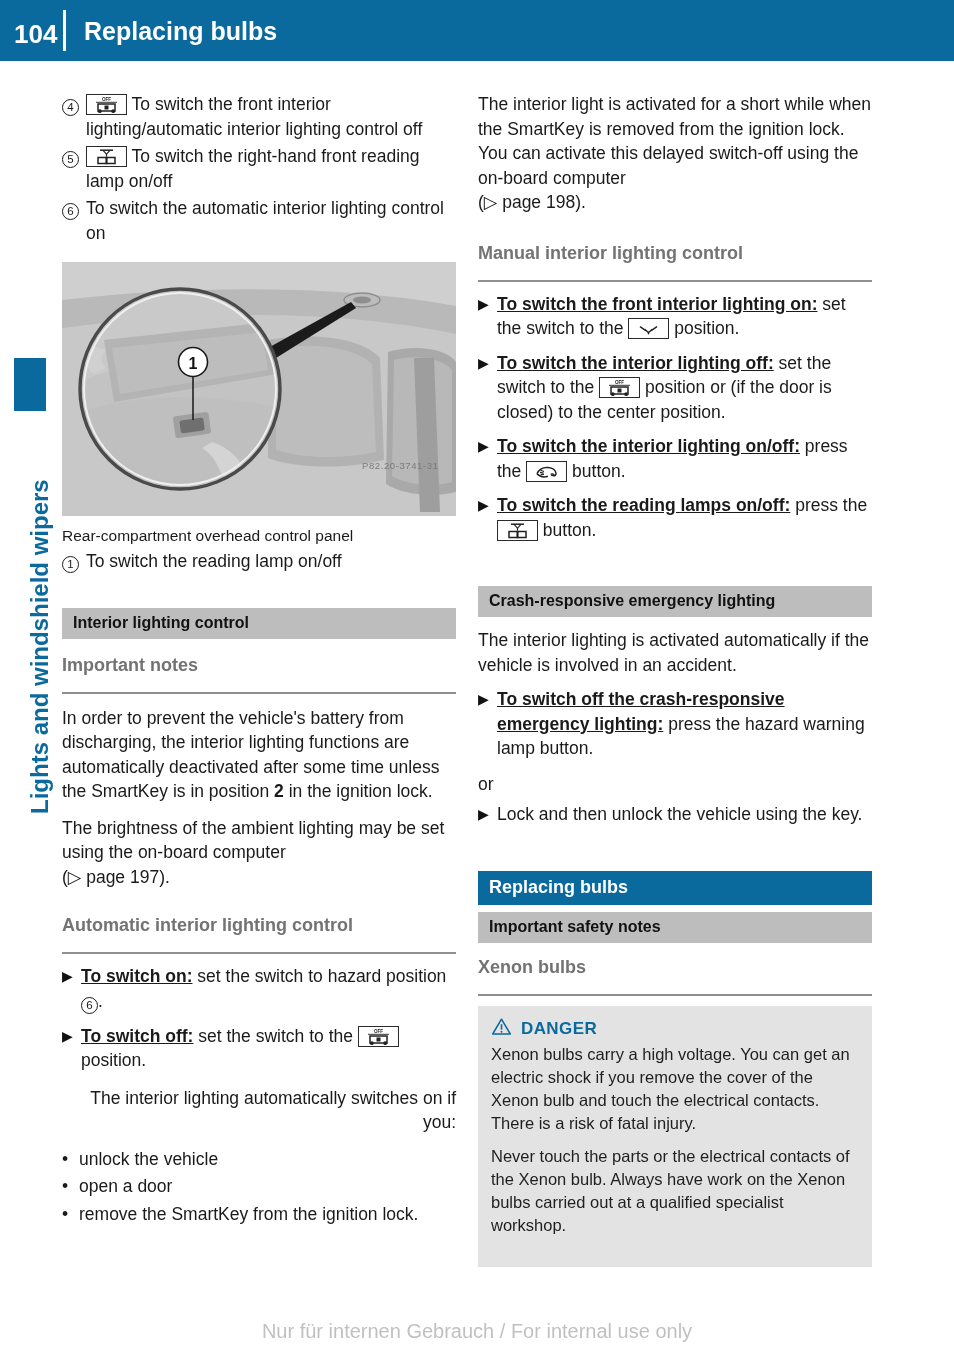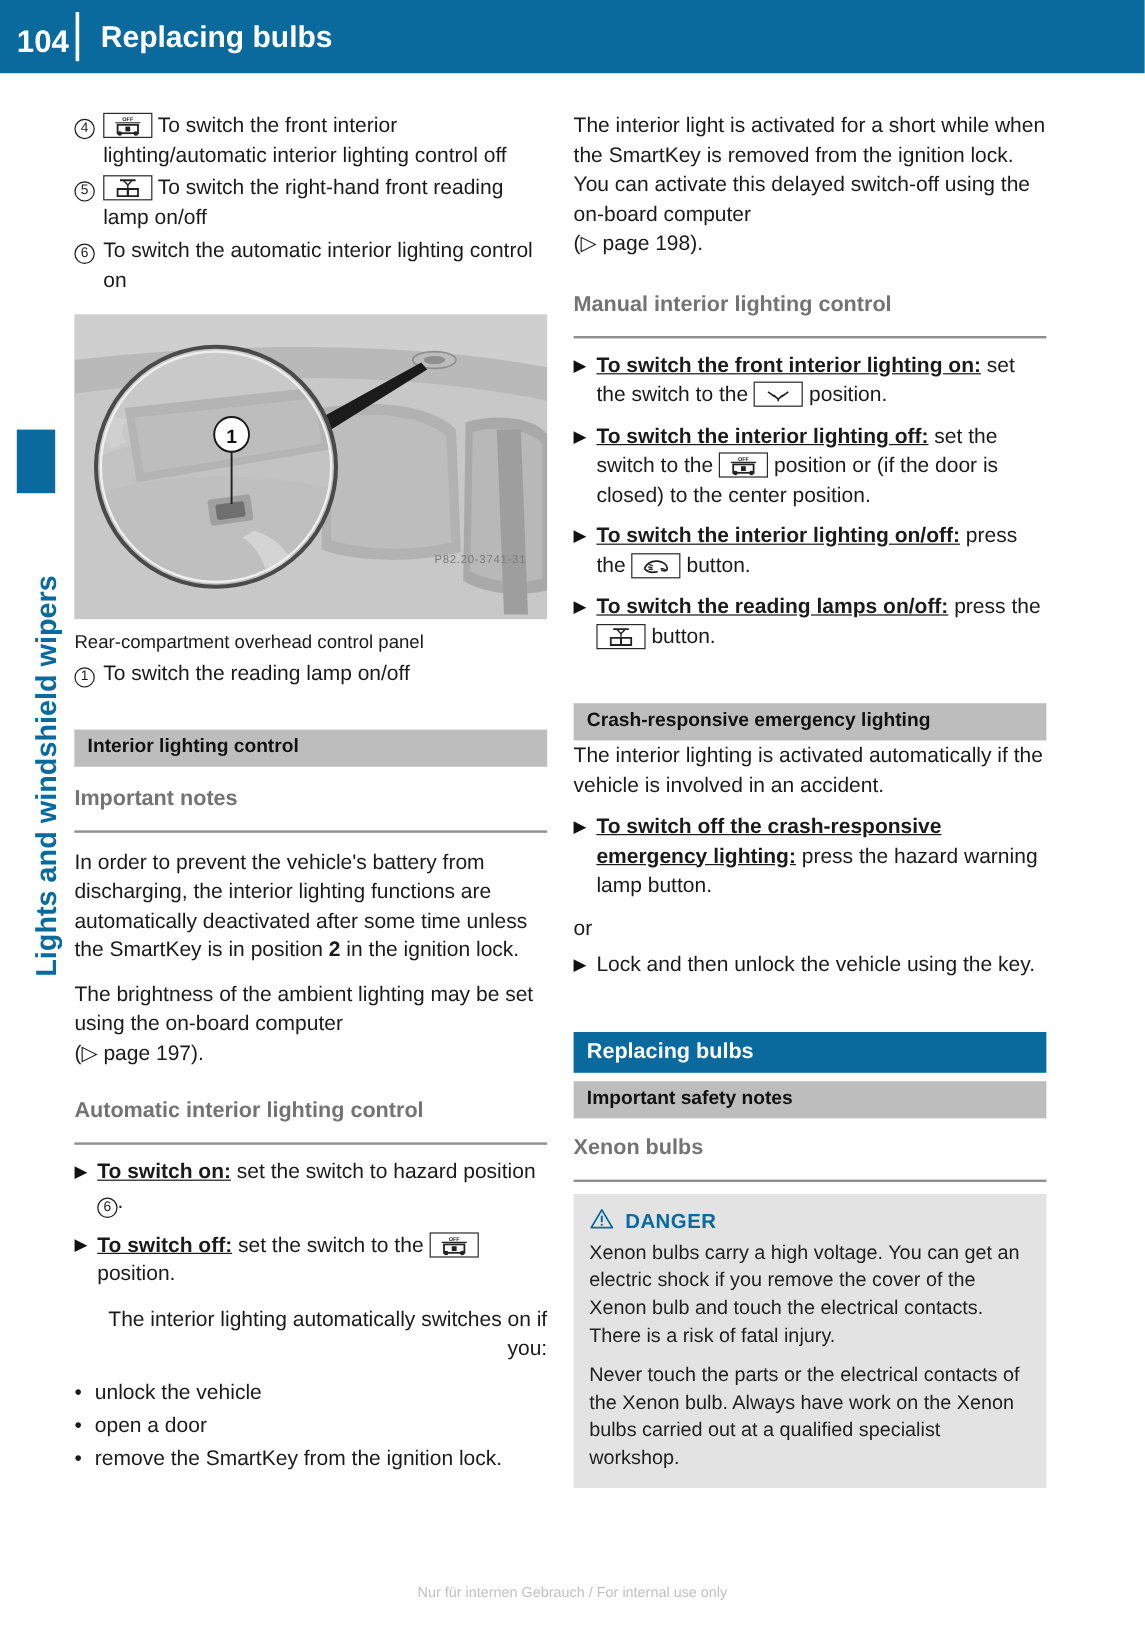--- a/index.html
+++ b/index.html
@@ -136,38 +136,38 @@
     display:flex; align-items:flex-start;
     font-size:17.5px; line-height:24.5px;
     margin-top:3px;
   }
   .dot-mark { flex:0 0 auto; width:17px; }
   .dot-body { flex:1 1 auto; }
 
   
   .danger-box {
     background:#e3e3e3;
-    padding:11px 13px 13px 13px;
+    padding:11px 13px 30px 13px;
     margin-top:10px;
   }
   .danger-head {
     display:flex; align-items:center; gap:9px;
     margin-bottom:3px;
   }
   .danger-word {
     color:#0a6a9e; font-size:17px; font-weight:700; letter-spacing:0.4px;
   }
   .danger-box p { margin:0; font-size:16.5px; line-height:23px; color:#1f1f1f; }
   .danger-box p + p { margin-top:10px; }
 
   
   .footer {
     position:absolute; left:0; top:1320px; width:954px;
     text-align:center;
-    font-size:12px; color:#9a9a9a;
+    font-size:20px; color:#9a9a9a;
     font-family:"Liberation Sans", sans-serif;
     opacity:0.62;
   }
 
   .pageref { white-space:nowrap; }
 </style>
 </head>
 <body>
 
 <div class="header">
@@ -407,21 +407,21 @@
           <path d="M11 10.5 L19.5 10.5 L19.5 16.5 L11 16.5 Z" fill="none" stroke="#222" stroke-width="1.5"></path>
           <path d="M19.5 10.5 L28 10.5 L28 16.5 L19.5 16.5 Z" fill="none" stroke="#222" stroke-width="1.5"></path>
           <line x1="19.5" y1="10.5" x2="19.5" y2="16.5" stroke="#222" stroke-width="1.5"></line>
         </svg>
       </span><span> button.</span>
     </div>
   </div>
 
   <div class="bar-grey" style="margin-top:44px;">Crash-responsive emergency lighting</div>
 
-  <p class="body" style="">The interior lighting is activated automatically if the vehicle is involved in an accident.</p>
+  <p class="body" style="margin-top:11px;">The interior lighting is activated automatically if the vehicle is involved in an accident.</p>
 
   <div class="arrow-item">
     <div class="arrow-mark">▶</div>
     <div class="arrow-body">
       <b>To switch off the crash-responsive emergency lighting:</b><span> press the hazard warning lamp button.</span>
     </div>
   </div>
 
   <p class="body" style="margin-top:11px;">or</p>
 

